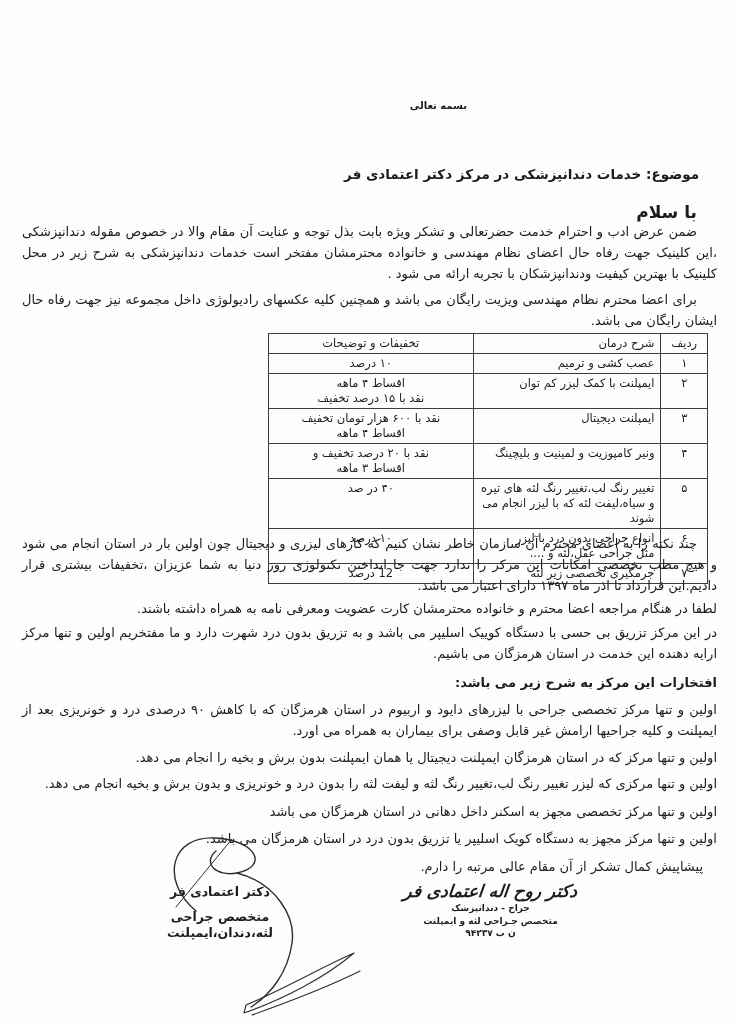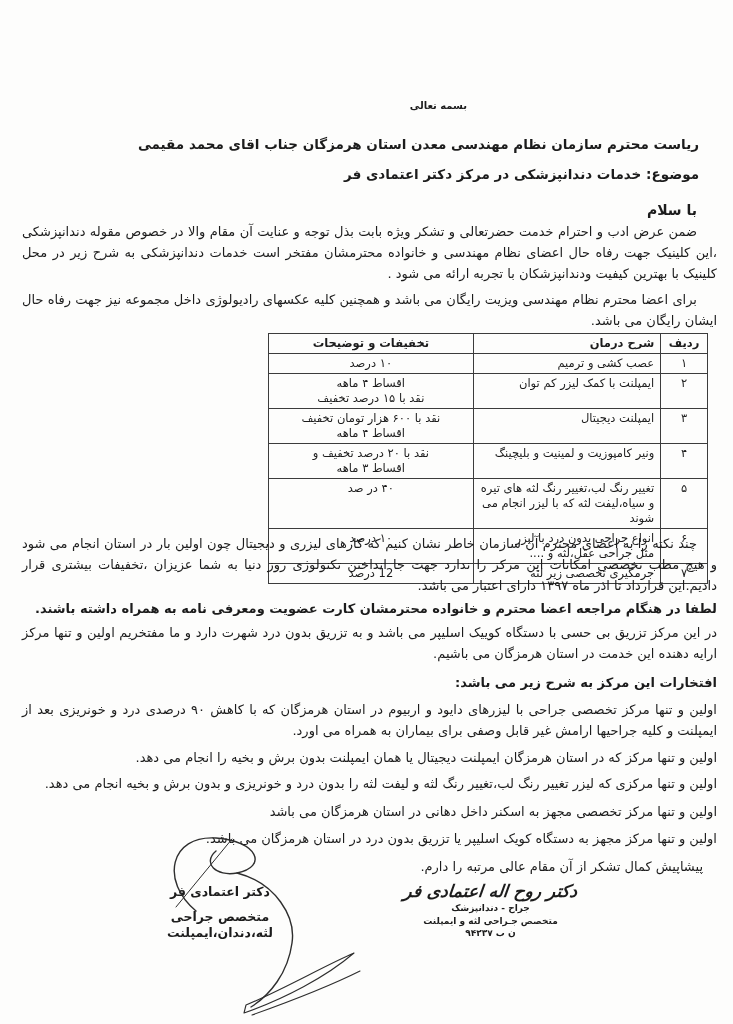--- a/index.html
+++ b/index.html
@@ -10,31 +10,31 @@
     background:#fdfdfc;
     font-family:"DejaVu Sans", sans-serif;
     direction:rtl;
     color:#1c1c1c;
     overflow:hidden;
   }
   .abs { position:absolute; }
   .besmele { top:100px; right:266px; font-size:10px; font-weight:bold; }
   .recipient { top:136px; right:34px; font-size:13.5px; font-weight:bold; }
   .subject { top:166px; right:34px; font-size:13.5px; font-weight:bold; }
-  .salutation { top:202px; right:36px; font-size:14px; font-weight:bold; }
+  .salutation { top:202px; right:36px; font-size:17px; font-weight:bold; }
   .para {
     right:16px; left:14px;
     font-size:13px; line-height:21px;
     text-align:justify; text-justify:inter-word;margin-left:8px;
   }
   .indent { text-indent:20px; }
   .p-intro { top:221px; }
   .p-free { top:289px; }
   .p-notes { top:533px; }
-  .p-member { top:598px;font-weight:bold; }
+  .p-member { top:598px; }
   .p-quick { top:622px; }
   .p-honors-intro { top:672px; font-weight:bold; }
   .h1 { top:699px; }
   .h2 { top:747px; }
   .h3 { top:773px; }
   .h4 { top:801px; }
   .h5 { top:828px; }
   .closing { top:856px; right:30px; left:auto; }
 
   table.services {
@@ -45,21 +45,21 @@
   }
   table.services th, table.services td {
     border:1px solid #3c3c3c;
     padding:2px 6px;
     vertical-align:top;
     white-space:pre-line;
   }
   .col-no { width:34px; text-align:center; }
   .col-treat { width:182px; text-align:right; }
   .col-disc { width:200px; text-align:center; }
-  table.services th { font-weight:bold; }
+  table.services th { font-weight:normal; }
   table.services th.col-treat { text-align:right;margin-left:48px; }
 
   .sig-left {
     top:884px; left:120px; width:200px;
     text-align:center; font-size:12.5px; font-weight:bold;
     line-height:16px;
   }
   .sig-left .sig-title { margin-top:9px; }
   .stamp {
     top:880px; left:393px; width:195px;
@@ -73,21 +73,20 @@
   }
   .stamp-small { font-size:9px; font-weight:bold; line-height:12.5px; }
   .scribble { top:823px; left:118px; pointer-events:none; }
 </style>
 </head>
 <body>
 
 <div class="page">
 
   <div class="abs besmele">بسمه تعالی</div>
-  <div class="abs recipient">ریاست محترم سازمان نظام مهندسی معدن استان هرمزگان جناب اقای محمد مقیمی</div>
   <div class="abs subject">موضوع: خدمات دندانپزشکی در مرکز دکتر اعتمادی فر</div>
   <div class="abs salutation">با سلام</div>
 
   <div class="abs para indent p-intro">ضمن عرض ادب و احترام خدمت حضرتعالی و تشکر ویژه بابت بذل توجه و عنایت آن مقام والا در خصوص مقوله دندانپزشکی ،این کلینیک جهت رفاه حال اعضای نظام مهندسی و خانواده محترمشان مفتخر است خدمات دندانپزشکی به شرح زیر در محل کلینیک با بهترین کیفیت ودندانپزشکان با تجربه ارائه می شود .</div>
   <div class="abs para indent p-free">برای اعضا محترم نظام مهندسی ویزیت رایگان می باشد و همچنین کلیه عکسهای رادیولوژی داخل مجموعه نیز جهت رفاه حال ایشان رایگان می باشد.</div>
 
   <table class="services">
     <thead>
       <tr>
         <th class="col-no">ردیف</th>

